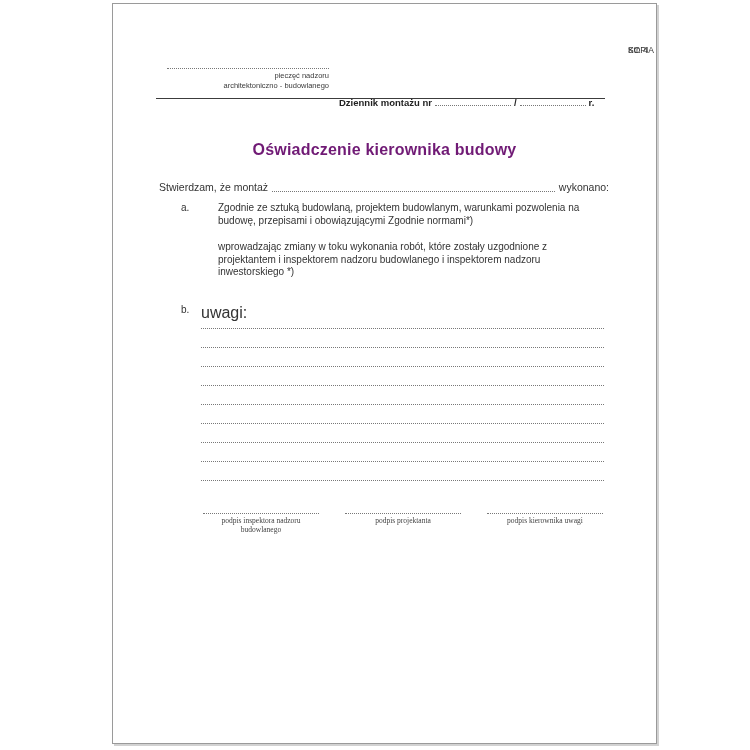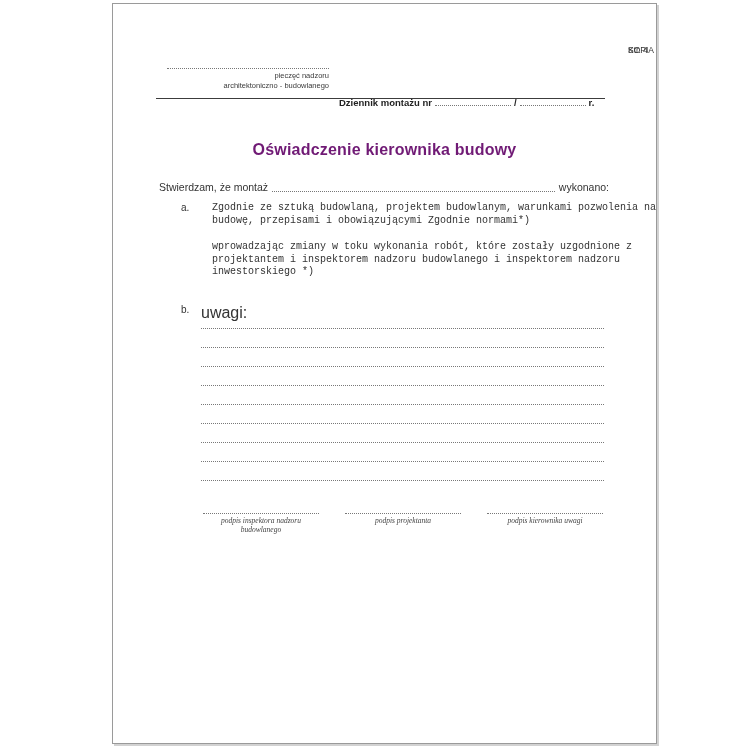--- a/index.html
+++ b/index.html
@@ -103,26 +103,25 @@
     white-space: nowrap;
   }
   .statement > span { position: static; }
   .statement .fill-statement { flex: 1; height: 9px; margin: 0 4px; }
 
   .marker { font-size: 10px; color: #333; }
   .marker-a { left: 68px; top: 198px; }
   .marker-b { left: 68px; top: 300px; }
 
   .item-a-text {
-    left: 99px;
+    left: 105px;
     top: 198px;
     font-size: 10px;
     line-height: 12.5px;
     color: #333;
-    font-family: Liberation Mono, monospace;
   }
   .item-a-text .para { position: static; }
   .item-a-text .para + .para { margin-top: 14px; }
   .item-a-text .line { position: static; white-space: nowrap; }
 
   .uwagi-label { left: 88px; top: 300px; font-size: 16px; color: #333; }
 
   .notes-lines { left: 88px; top: 306px; width: 403px; }
   .ruled-line {
     position: static;
@@ -141,21 +140,20 @@
   .sig-line {
     position: static;
     height: 10px;
     border-bottom: 1px dotted #787878;
   }
   .sig-label {
     position: static;
     margin-top: 2px;
     text-align: center;
     font-family: "Liberation Serif", "DejaVu Serif", serif;
-    font-style: italic;
     font-size: 7.5px;
     line-height: 9px;
     color: #444;
   }
 </style>
 </head>
 <body>
 
 <div class="page">
 

